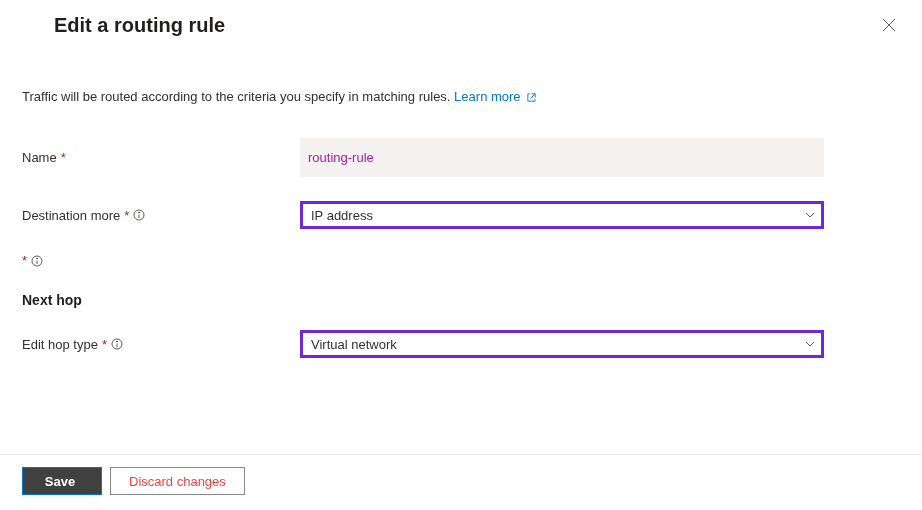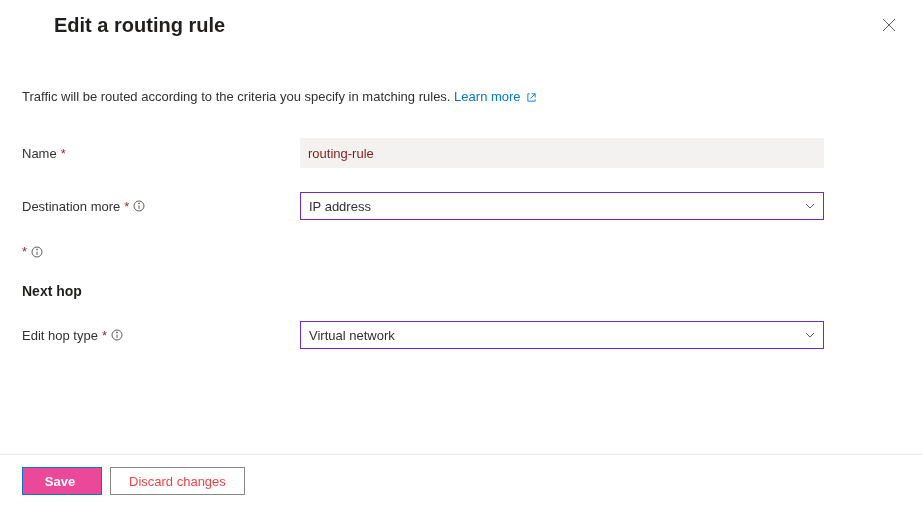--- a/index.html
+++ b/index.html
@@ -99,31 +99,31 @@
       border: 1px solid #605e5c;
       padding: 0 8px;
       font-size: 13px;
       font-family: inherit;
       outline: none;
       background: #ffffff;
     }
     .text-input.readonly {
       background: #f3f2f1;
       border: none;
-      color: #7f1d1d;
-      height: 30px;
+      color: #a21caf;
+      height: 39px;
     }
     .select-wrapper {
       position: relative;
       width: 100%;
     }
     .select-input {
       width: 100%;
       height: 28px;
-      border: 1px solid #6d28d9;
+      border: 3px solid #6d28d9;
       padding: 0 28px 0 8px;
       font-size: 13px;
       font-family: inherit;
       background: #ffffff;
       cursor: pointer;
       display: flex;
       align-items: center;
     }
     .select-chevron {
       position: absolute;
@@ -161,21 +161,21 @@
       cursor: pointer;
       border: 1px solid #8a8886;
       background: #ffffff;
       color: #ef4444;
       display: inline-flex;
       align-items: center;
       justify-content: center;
       min-width: 80px;
     }
     .btn.primary {
-      background: #ec4899;
+      background: #404040;
       border-color: #0078d4;
       color: #ffffff;
       font-weight: 600;
       padding-left: 14px;
     }
   </style>
 </head>
 <body>
 
 <div class="panel-header">

